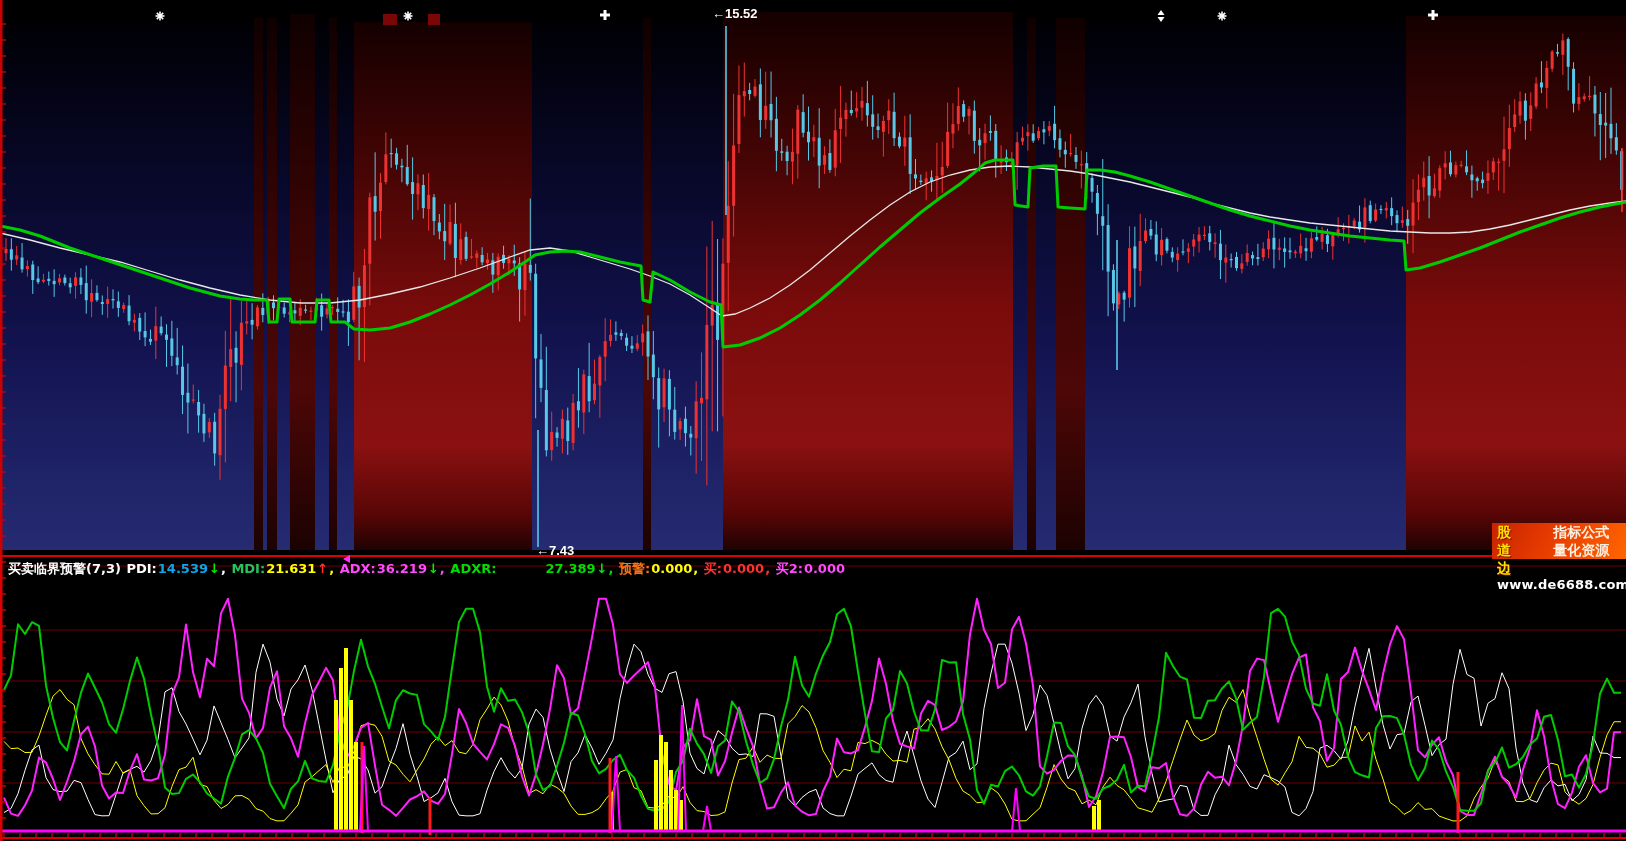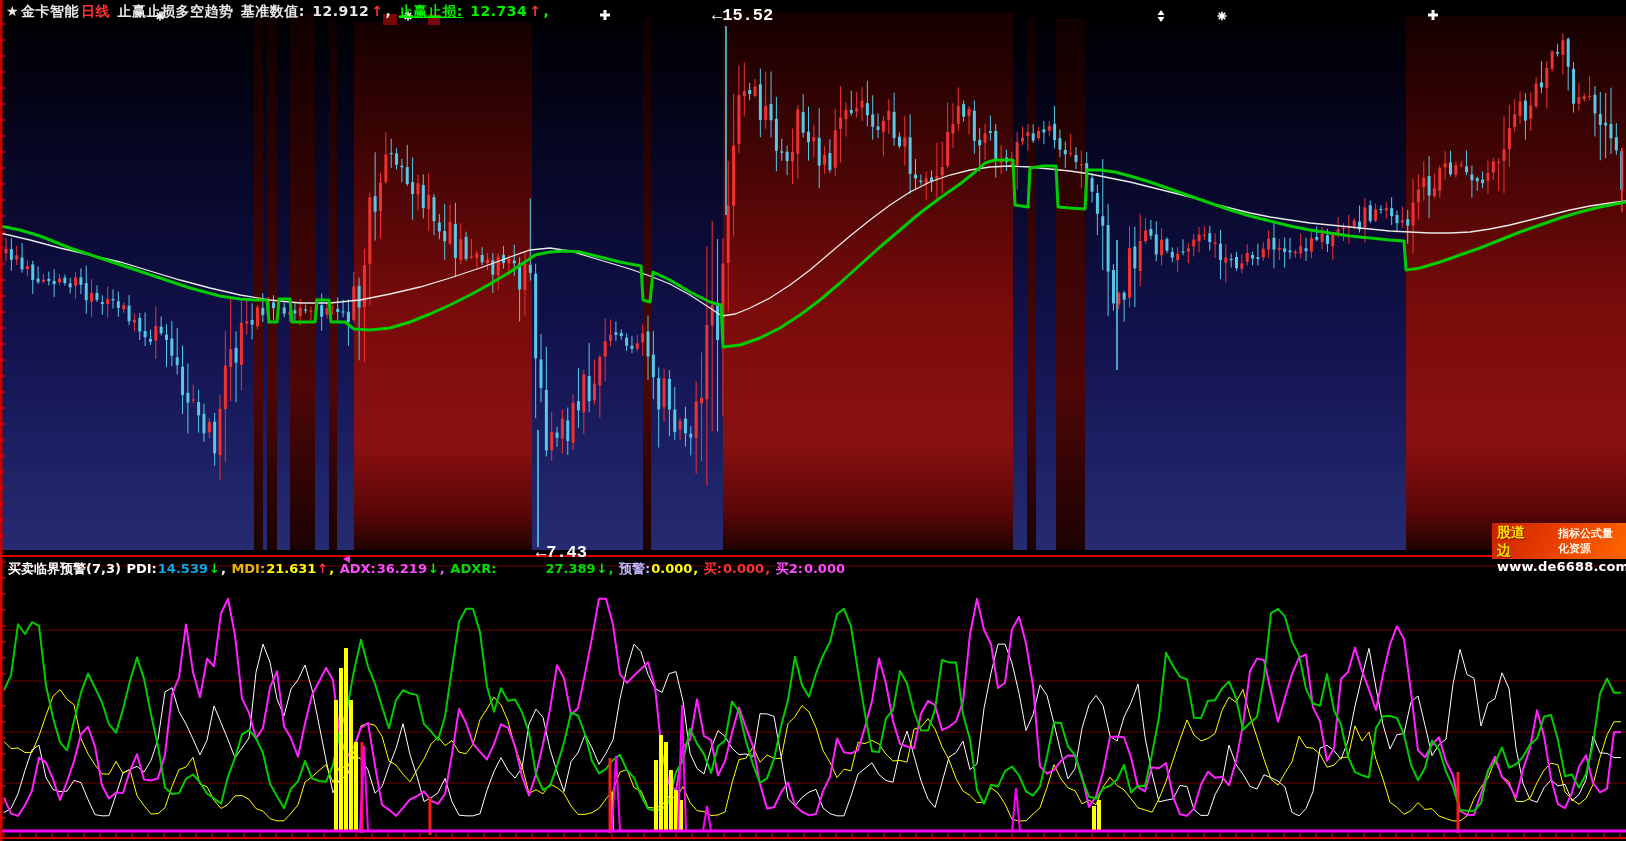--- a/index.html
+++ b/index.html
@@ -10,30 +10,30 @@
   .titlebar{position:absolute;left:6px;top:1px;height:20px;line-height:20px;
             font-size:14px;font-weight:bold;white-space:nowrap;z-index:5;letter-spacing:0.5px;}
   .titlebar span{margin-right:2px;}
   .t-white{color:#e8e8e8;}
   .t-red{color:#ff3232;}
   .t-green{color:#00ee00;}
   .t-green-u{color:#00ee00;text-decoration:underline;}
   .subheader{position:absolute;left:8px;top:561px;height:16px;line-height:16px;
              font-size:13px;font-weight:bold;white-space:nowrap;z-index:5;}
   .subheader span{margin-right:1px;}
-  .price-label{position:absolute;color:#ffffff;font-size:17px;font-weight:bold;
-               z-index:6;font-family:Liberation Mono, monospace;}
+  .price-label{position:absolute;color:#ffffff;font-size:13px;font-weight:bold;
+               z-index:6;font-family:Liberation Sans, sans-serif;}
   #high-label{left:712px;top:6px;}
   #low-label{left:536px;top:543px;}
   .watermark{position:absolute;right:0;top:523px;width:134px;height:36px;z-index:8;
              background:linear-gradient(120deg,#c62400 0%,#e53a00 40%,#ff6600 100%);
              padding:1px 3px 1px 5px;box-sizing:border-box;}
   .wm-row1{display:flex;align-items:baseline;gap:8px;}
   .wm-brand{color:#ffe000;font-size:14px;font-weight:bold;text-shadow:1px 1px 0 #7a1000;}
-  .wm-tag{color:#ffefe0;font-size:11px;font-weight:bold;margin-left:22px;}
+  .wm-tag{color:#ffefe0;font-size:14px;font-weight:bold;margin-left:22px;}
   .wm-url{color:#ffffff;font-size:13px;font-weight:bold;letter-spacing:0.2px;line-height:14px;}
 </style>
 </head>
 <body>
 
 <div id="app">
 
   <svg id="main-svg" width="1626" height="556">
       <defs>
         <linearGradient id="gBlue" x1="0" y1="0" x2="0" y2="1">
@@ -902,39 +902,31 @@
       <line x1="1524" y1="833" x2="1524" y2="838" stroke="#dd0000" stroke-width="1.2"></line>
       <line x1="1540" y1="833" x2="1540" y2="838" stroke="#dd0000" stroke-width="1.2"></line>
       <line x1="1556" y1="833" x2="1556" y2="838" stroke="#dd0000" stroke-width="1.2"></line>
       <line x1="1572" y1="833" x2="1572" y2="838" stroke="#dd0000" stroke-width="1.2"></line>
       <line x1="1588" y1="833" x2="1588" y2="838" stroke="#dd0000" stroke-width="1.2"></line>
       <line x1="1604" y1="833" x2="1604" y2="838" stroke="#dd0000" stroke-width="1.2"></line>
       <line x1="1620" y1="833" x2="1620" y2="838" stroke="#dd0000" stroke-width="1.2"></line>
       <path d="M 350 555 L 350 563 L 343 559 Z" fill="#ff30ff"></path>
     </svg>
 
-  <div class="titlebar">
-    <span class="t-white">★</span><span class="t-white">金卡智能</span><span class="t-red">日线</span>
-    <span class="t-white">止赢止损多空趋势</span>
-    <span class="t-white">基准数值:</span>
-    <span class="t-white">12.912</span><span class="t-red">↑</span><span class="t-white">,</span>
-    <span class="t-green-u">止赢止损:</span>
-    <span class="t-green">12.734</span><span class="t-red">↑</span><span class="t-green">,</span>
-  </div>
 
   <span id="high-label" class="price-label">←15.52</span>
   <span id="low-label" class="price-label">←7.43</span>
 
   <div class="subheader">
     <span style="color:#ffffff;">买卖临界预警(7,3)</span>
     <span style="color: rgb(255, 255, 255);">PDI:</span><span style="color: #0ea5e9;">14.539</span><span style="color: rgb(0, 238, 0);">↓</span><span style="color: rgb(255, 255, 255);">,</span>
-    <span style="color: #eab308;">MDI:</span><span style="color: rgb(255, 255, 0);">21.631</span><span style="color: rgb(255, 50, 50);">↑</span><span style="color: rgb(255, 255, 0);">,</span>
+    <span style="color: #22c55e;">MDI:</span><span style="color: rgb(255, 255, 0);">21.631</span><span style="color: rgb(255, 50, 50);">↑</span><span style="color: rgb(255, 255, 0);">,</span>
     <span style="color: rgb(255, 75, 255);">ADX:</span><span style="color: rgb(255, 75, 255);">36.219</span><span style="color: rgb(0, 238, 0);">↓</span><span style="color: rgb(255, 75, 255);">,</span>
     <span style="color: rgb(0, 221, 0);">ADXR:</span><span style="color: rgb(0, 221, 0); margin-left: 48px;">27.389</span><span style="color: rgb(0, 238, 0);">↓</span><span style="color: rgb(0, 221, 0);">,</span>
-    <span style="color: #c4b5fd;">预警:</span><span style="color: rgb(255, 255, 0);">0.000</span><span style="color: rgb(255, 255, 0);">,</span>
+    <span style="color: #f97316;">预警:</span><span style="color: rgb(255, 255, 0);">0.000</span><span style="color: rgb(255, 255, 0);">,</span>
     <span style="color: rgb(255, 50, 50);">买:</span><span style="color: rgb(255, 50, 50);">0.000</span><span style="color: rgb(255, 50, 50);">,</span>
     <span style="color: rgb(255, 75, 255);">买2:</span><span style="color: rgb(255, 75, 255);">0.000</span>
   </div>
 
   <div class="watermark">
     <div class="wm-row1">
       <span class="wm-brand">股道边</span>
       <span class="wm-tag">指标公式量化资源</span>
     </div>
     <div class="wm-url">www.de6688.com</div>

